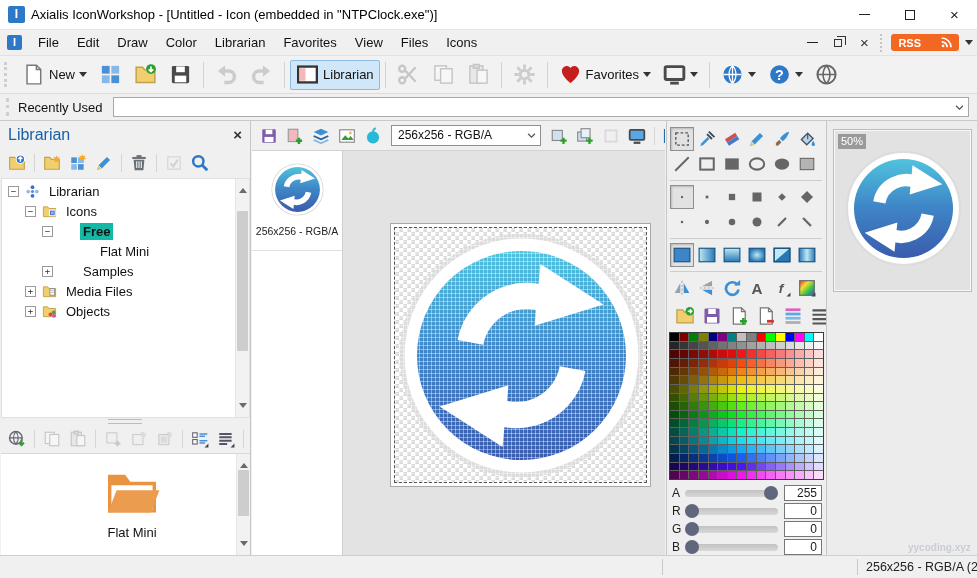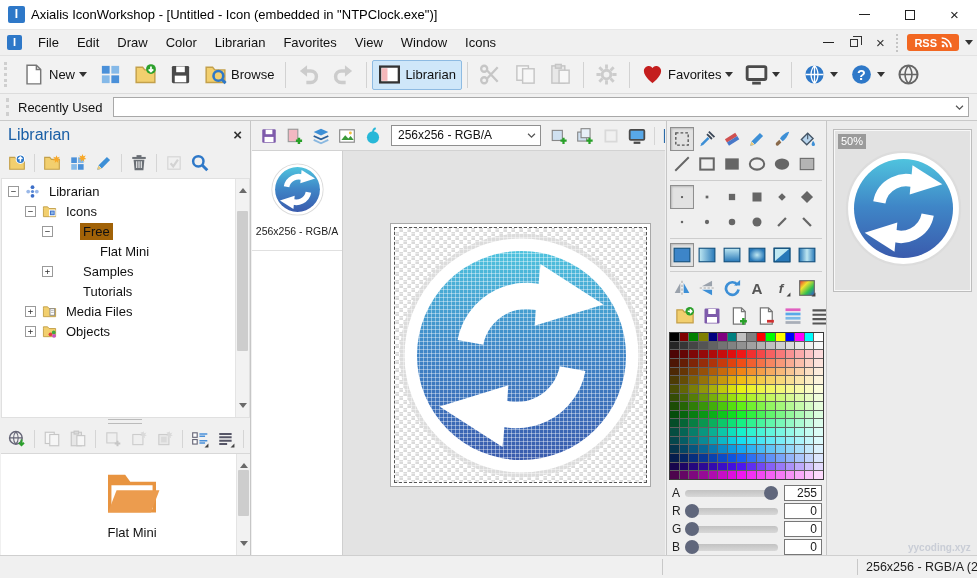--- a/index.html
+++ b/index.html
@@ -18,21 +18,21 @@
 
   
   #menubar { position:absolute; left:0; top:30px; width:977px; height:26px; background:#f0f0f0; display:flex; align-items:center; border-bottom:1px solid #e2e2e2; }
   #menu-logo { width:15px; height:15px; margin:0 7px 0 7px; background:#2e78c8; color:#fff; font-weight:bold; font-size:11px; text-align:center; line-height:15px; border-radius:2px; }
   .menu-item { padding:4px 9px; color:#111; }
   #menubar-right { margin-left:auto; display:flex; align-items:center; gap:6px; padding-right:4px; }
   .mdi-btn { width:20px; height:18px; display:flex; align-items:center; justify-content:center; color:#333; font-size:13px; }
   .restore-glyph { position:relative; width:8px; height:8px; border:1px solid #333; }
   .restore-glyph::before { content:""; position:absolute; left:2px; top:-4px; width:8px; height:8px; border-top:1px solid #333; border-right:1px solid #333; }
   .mdi-sep { width:5px; height:18px; border-left:2px dotted #c4c4c4; }
-  #rss-button { background:#f26722; color:#fff; font-weight:bold; font-size:11px; border-radius:3px; height:17px; display:flex; align-items:center; gap:4px; padding:0 7px; }
+  #rss-button { background:#f26722; color:#fff; font-weight:bold; font-size:11px; border-radius:3px; height:17px; display:flex; align-items:center; gap:20px; padding:0 7px; }
   .dd-arrow { width:0; height:0; border:4px solid transparent; border-top:5px solid #333; margin-top:4px; }
 
   
   #maintoolbar { position:absolute; left:0; top:56px; width:977px; height:38px; background:#f2f2f2; border-bottom:1px solid #dcdcdc; display:flex; align-items:center; padding-left:4px; overflow:hidden; }
   #maintoolbar::before, #recentbar::before { content:""; width:4px; height:70%; border-left:3px dotted #cfcfcf; margin-right:5px; }
   .tbtn { display:flex; align-items:center; gap:4px; padding:2px 5px; height:30px; border-radius:2px; border:1px solid transparent; white-space:nowrap; }
   .tbtn.active { background:#cfe7f9; border-color:#8ebbe2; }
   .tbtn.disabled { opacity:.42; filter:grayscale(.9); }
   .tsep { width:1px; height:26px; background:#d2d2d2; margin:0 5px; flex:none; }
   .ico { display:inline-block; flex:none; }
@@ -62,21 +62,21 @@
   .msep { width:1px; height:18px; background:#d5d5d5; margin:0 3px; flex:none; }
 
   #tree-wrap { position:absolute; left:1px; top:57px; width:249px; height:240px; background:#fff; border:1px solid #e0e0e0; overflow:hidden; }
   #tree { position:absolute; left:0; top:2px; right:14px; }
   .trow { height:20px; display:flex; align-items:center; white-space:nowrap; }
   .expander { width:11px; height:11px; border:1px solid #9a9a9a; background:#fff; color:#333; font-size:9px; line-height:9px; text-align:center; margin-right:5px; flex:none; font-family:"DejaVu Sans Mono",monospace; }
   .exp-none { width:11px; margin-right:5px; flex:none; }
   .tree-ico { width:17px; height:15px; margin-right:5px; flex:none; }
   .tree-ico svg { width:100%; height:100%; display:block; }
   .tree-label { padding:1px 3px; color:#111; }
-  .trow.selected .tree-label { background:#a16207; }
+  .trow.selected .tree-label { background:#14b8a6;font-weight:bold; }
   .vscroll { position:absolute; right:0; top:0; bottom:0; width:14px; background:#f2f2f2; border-left:1px solid #e4e4e4; }
   .sb-arrow { position:absolute; left:3px; width:0; height:0; border:4px solid transparent; }
   .sb-up { top:5px; border-bottom:5px solid #6a6a6a; }
   .sb-down { bottom:5px; border-top:5px solid #6a6a6a; }
   .sb-thumb { position:absolute; left:1px; width:11px; background:#cdcdcd; border-radius:1px; }
   #tree-grip { position:absolute; left:50%; top:298px; width:34px; height:5px; margin-left:-17px; border-top:1px solid #bbb; border-bottom:1px solid #bbb; }
 
   #lib-toolbar2 { position:absolute; left:0; top:304px; width:100%; height:27px; overflow:hidden; }
   #folderlist { position:absolute; left:1px; top:332px; width:249px; height:102px; background:#fff; border-top:1px solid #d8d8d8; overflow:hidden; }
   .fitem { position:absolute; top:14px; width:78px; text-align:center; }
@@ -167,21 +167,21 @@
   <div id="menubar">
     <div id="menu-logo">I</div>
     <div id="menu-items" style="display:flex">
         <div class="menu-item">File</div>
         <div class="menu-item">Edit</div>
         <div class="menu-item">Draw</div>
         <div class="menu-item">Color</div>
         <div class="menu-item">Librarian</div>
         <div class="menu-item">Favorites</div>
         <div class="menu-item">View</div>
-        <div class="menu-item">Window</div>
+        <div class="menu-item">Files</div>
         <div class="menu-item">Icons</div>
       </div>
     <div id="menubar-right">
       <div class="mdi-btn">
           <span class="min-glyph"></span>
         </div>
       <div class="mdi-btn">
           <span class="restore-glyph"></span>
         </div>
       <div class="mdi-btn">
@@ -234,30 +234,20 @@
       </div>
       <div class="tbtn">
         <span class="ico ico24">
           <svg viewBox="0 0 16 16">
             <rect x="2" y="2" width="12" height="12" rx="1" fill="#4a4a4a"></rect>
             <rect x="5" y="2.4" width="6" height="4" fill="#fff"></rect>
             <rect x="4" y="8.8" width="8" height="4.6" fill="#fff"></rect>
           </svg>
         </span>
       </div>
-      <div class="tbtn">
-        <span class="ico ico24">
-          <svg viewBox="0 0 16 16">
-            <path d="M1.5 4.5V3h4.5l1.5 1.8h7v8.7h-13z" fill="#f2cf6e" stroke="#c3a04a"></path>
-            <circle cx="10" cy="9" r="3.4" fill="none" stroke="#2e78c8" stroke-width="1.8"></circle>
-            <path d="M12.4 11.4l2.6 2.6" stroke="#2e78c8" stroke-width="2"></path>
-          </svg>
-        </span>
-        <span class="tlabel">Browse</span>
-      </div>
       <span class="tsep"></span>
       <div class="tbtn disabled">
         <span class="ico ico24">
           <svg viewBox="0 0 16 16">
             <path d="M3.5 5.5h6a4 4 0 0 1 0 8h-3" fill="none" stroke="#9a9a9a" stroke-width="2.4"></path>
             <path d="M7 1.5L2 5.5l5 4z" fill="#9a9a9a"></path>
           </svg>
         </span>
       </div>
       <div class="tbtn disabled">
@@ -488,27 +478,20 @@
                 <svg viewBox="0 0 16 16"></svg>
               </span>
               <span class="tree-label">Flat Mini</span>
             </div>
             <div class="trow" style="padding-left: 40px;">
               <span class="expander">+</span>
               <span class="tree-ico">
                 <svg viewBox="0 0 16 16"></svg>
               </span>
               <span class="tree-label">Samples</span>
-            </div>
-            <div class="trow" style="padding-left: 40px;">
-              <span class="exp-none"></span>
-              <span class="tree-ico">
-                <svg viewBox="0 0 16 16"></svg>
-              </span>
-              <span class="tree-label">Tutorials</span>
             </div>
             <div class="trow" style="padding-left: 23px;">
               <span class="expander">+</span>
               <span class="tree-ico">
                 <svg viewBox="0 0 16 16">
                   <path d="M1.5 4.5V3h4.5l1.5 1.8h7v8.7h-13z" fill="#f2cf6e" stroke="#c3a04a"></path>
                   <rect x="8.5" y="5" width="5" height="7" fill="#fff" stroke="#888"></rect>
                   <path d="M9.5 7h3M9.5 9h3" stroke="#aaa" stroke-width=".8"></path>
                 </svg>
               </span>

